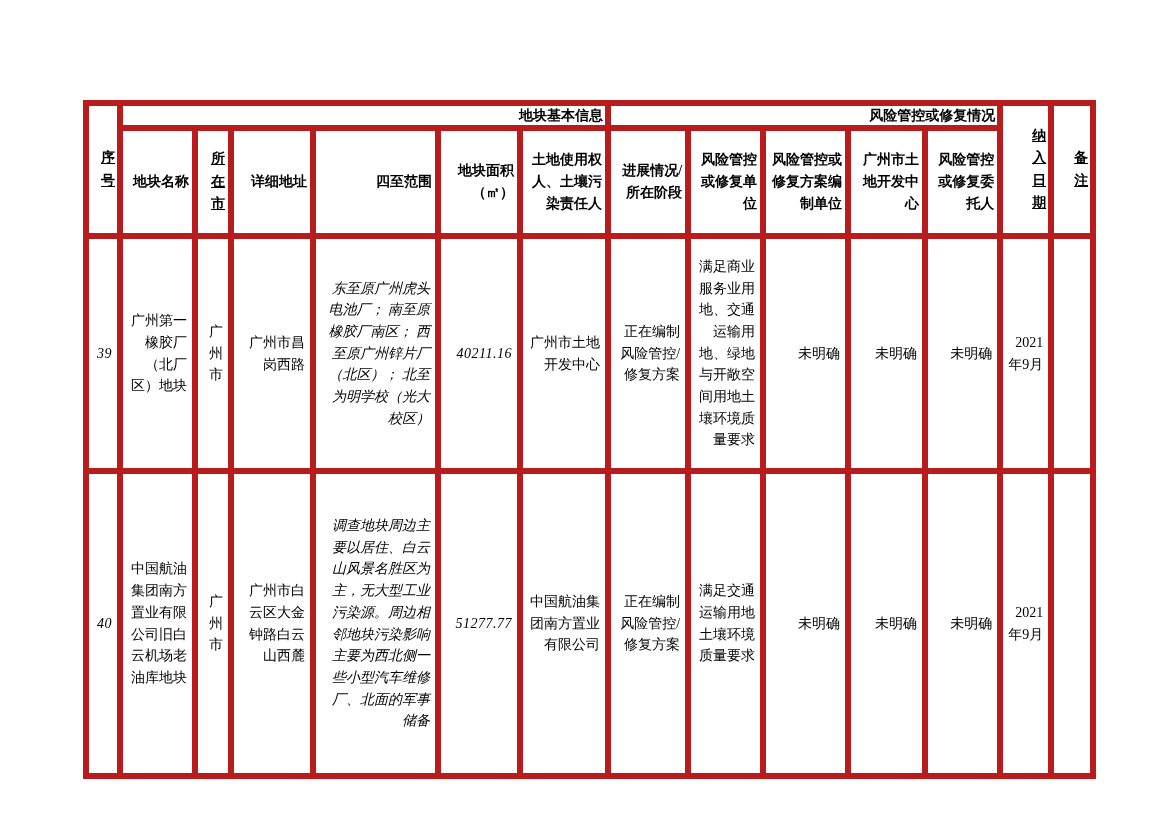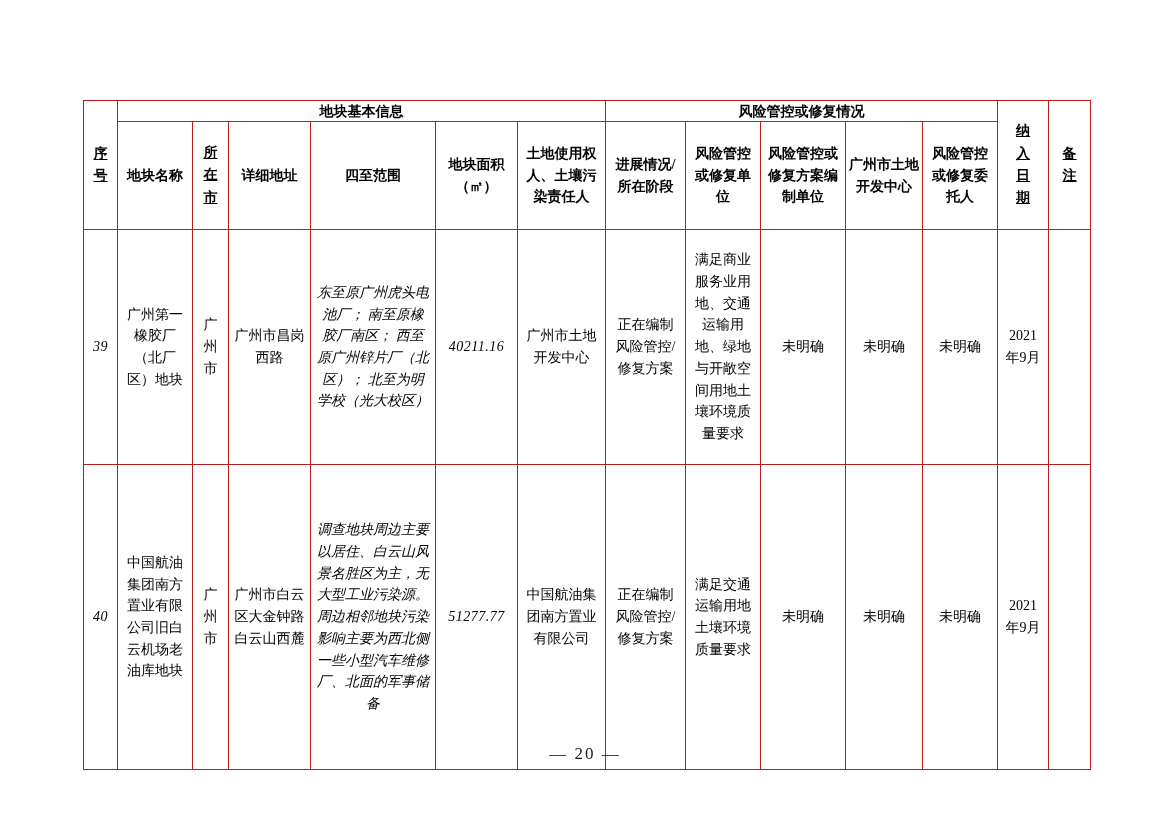--- a/index.html
+++ b/index.html
@@ -17,22 +17,22 @@
     overflow: hidden;
   }
   table.doc-table {
     position: absolute;
     left: 83px; top: 100px;
     width: 1007px;
     border-collapse: collapse;
     table-layout: fixed;
   }
   .doc-table th, .doc-table td {
-    border: 1px solid #b91c1c;
-    text-align: center;
+    border: 6px solid #b91c1c;
+    text-align: right;
     vertical-align: middle;
     font-size: 14px;
     line-height: 1.55;
     padding: 2px 5px;
     word-break: break-all;
     overflow: hidden;
     margin-top: 8px;
   }
   .doc-table th { font-weight: bold; padding: 2px 3px; }
   tr.group-row th { height: 21px; line-height: 19px; padding: 0 2px; }
@@ -127,15 +127,14 @@
         <td class="target-cell">满足交通运输用地土壤环境质量要求</td>
         <td>未明确</td>
         <td>未明确</td>
         <td>未明确</td>
         <td>2021年9月</td>
         <td></td>
       </tr>
     </tbody>
   </table>
 
-  <div class="page-number">—  20  —</div>
 
 </div>
 
 </body></html>

